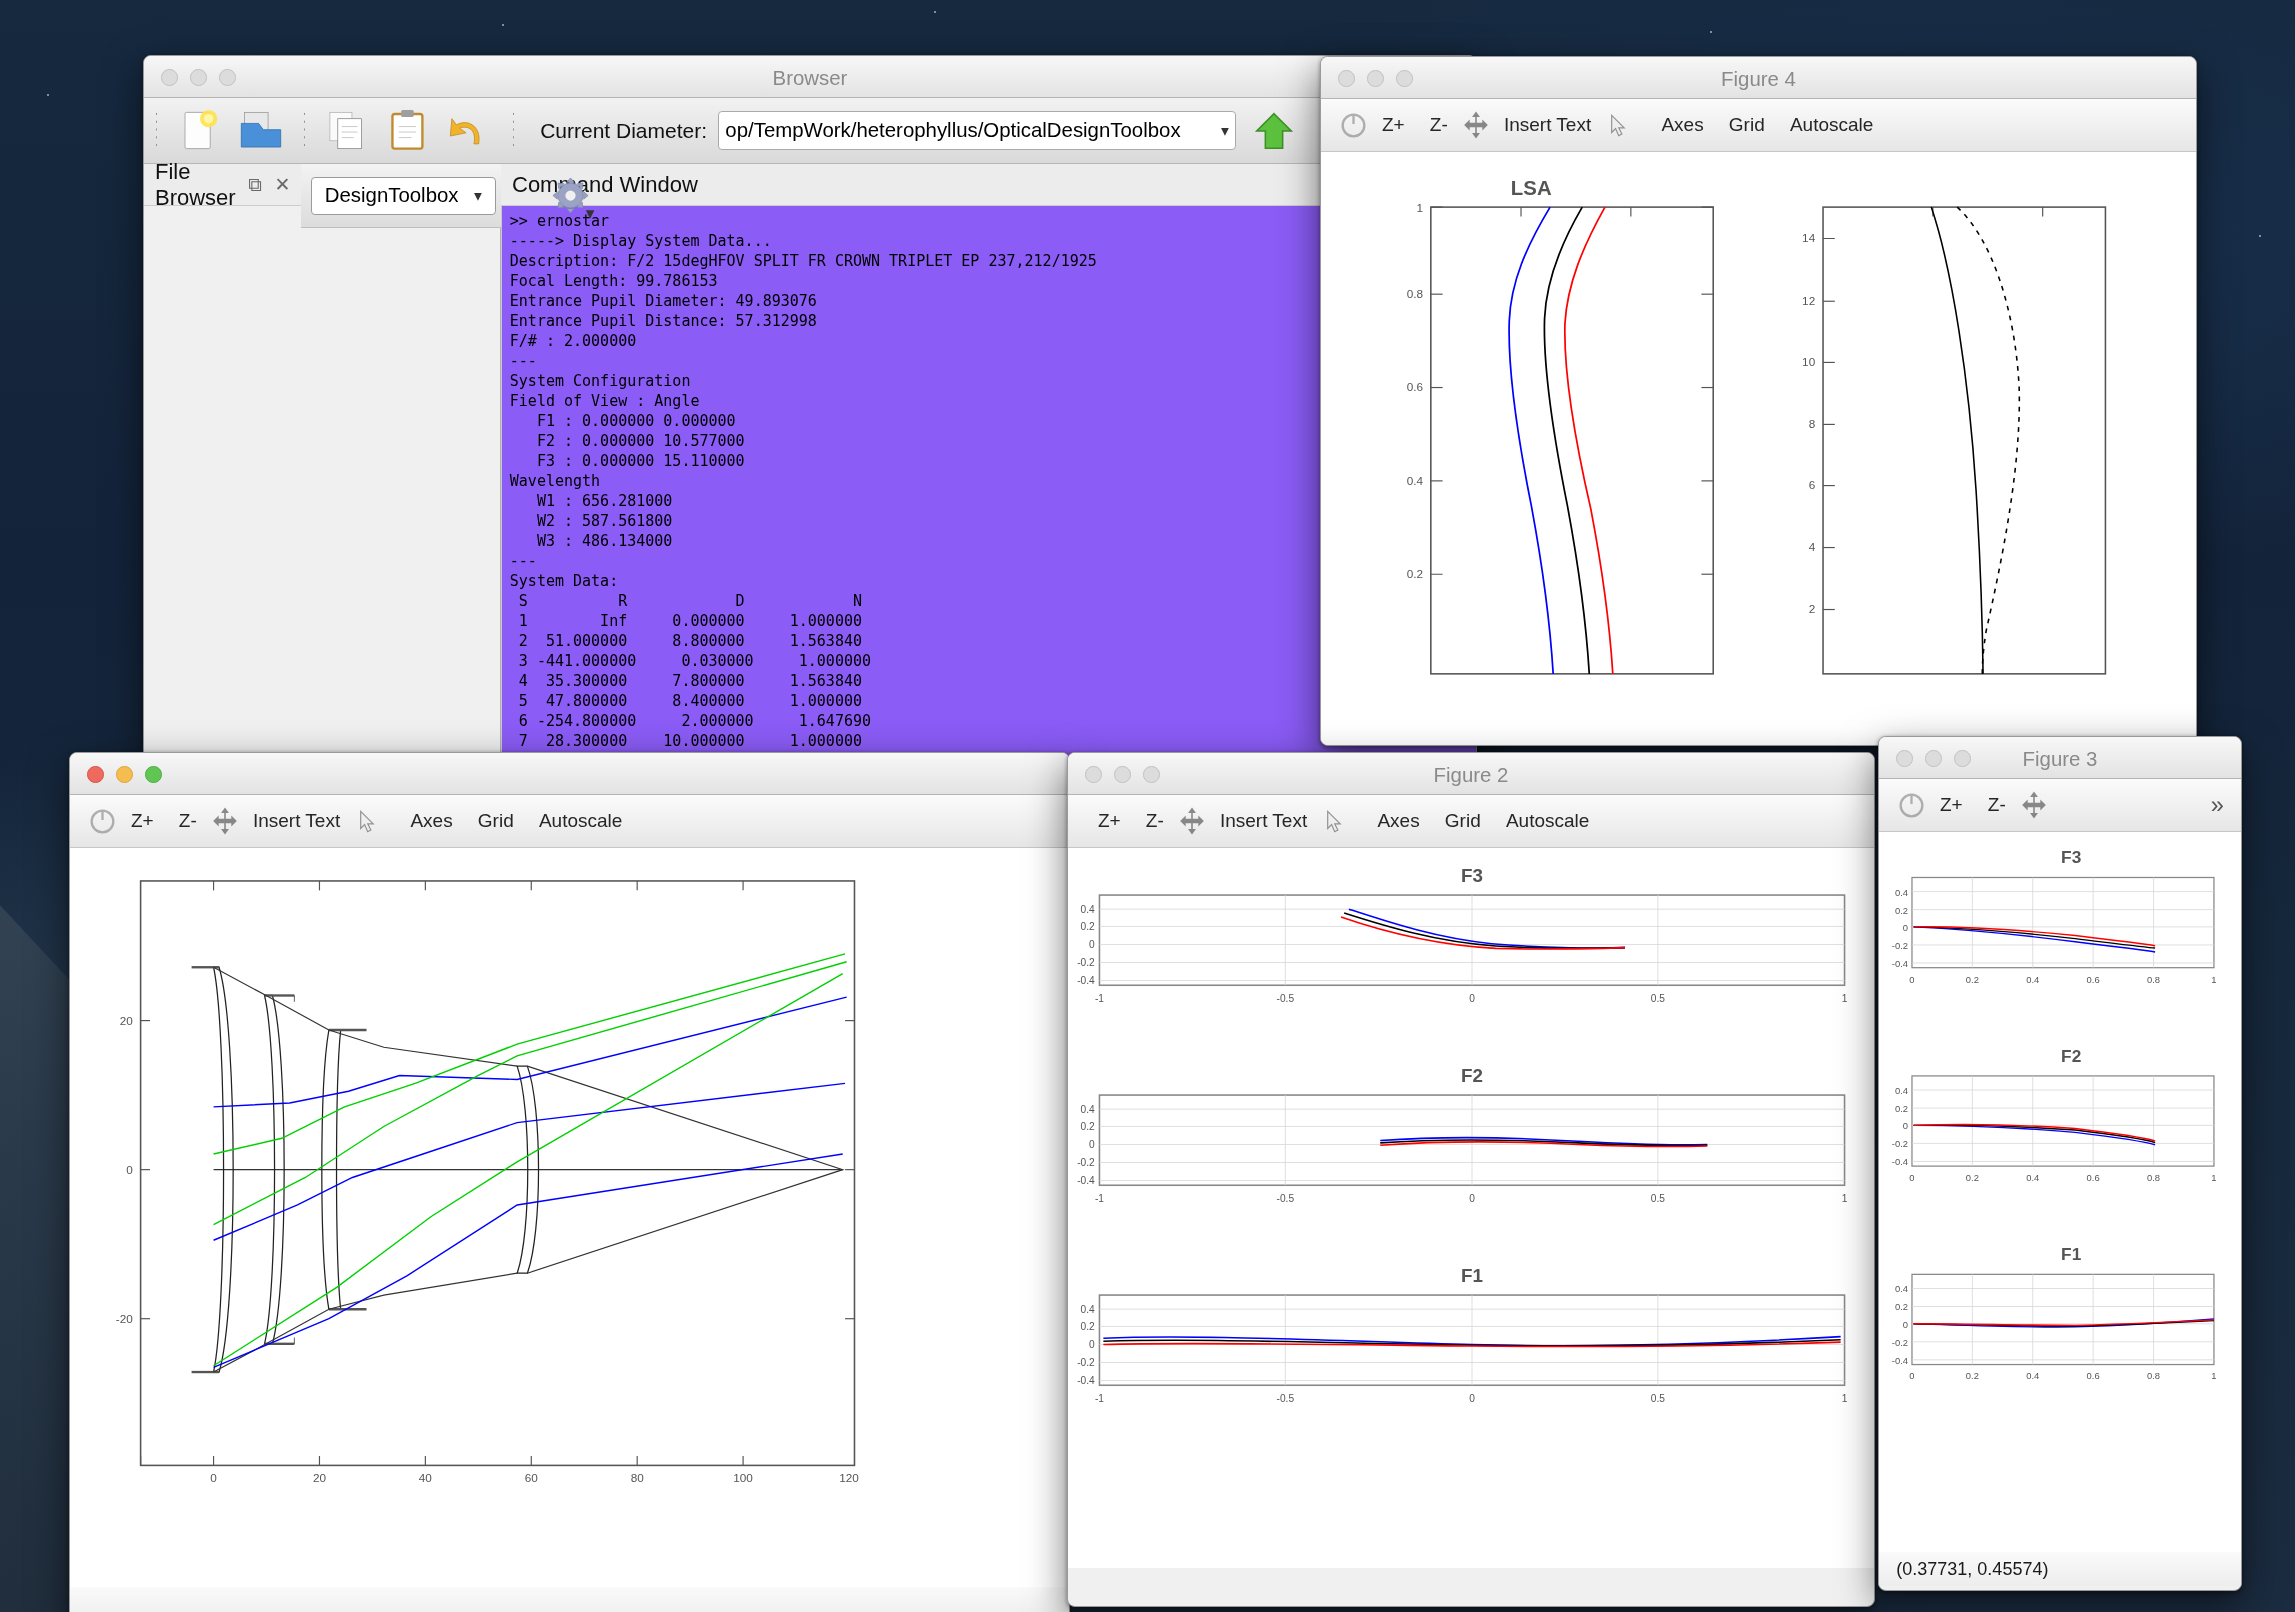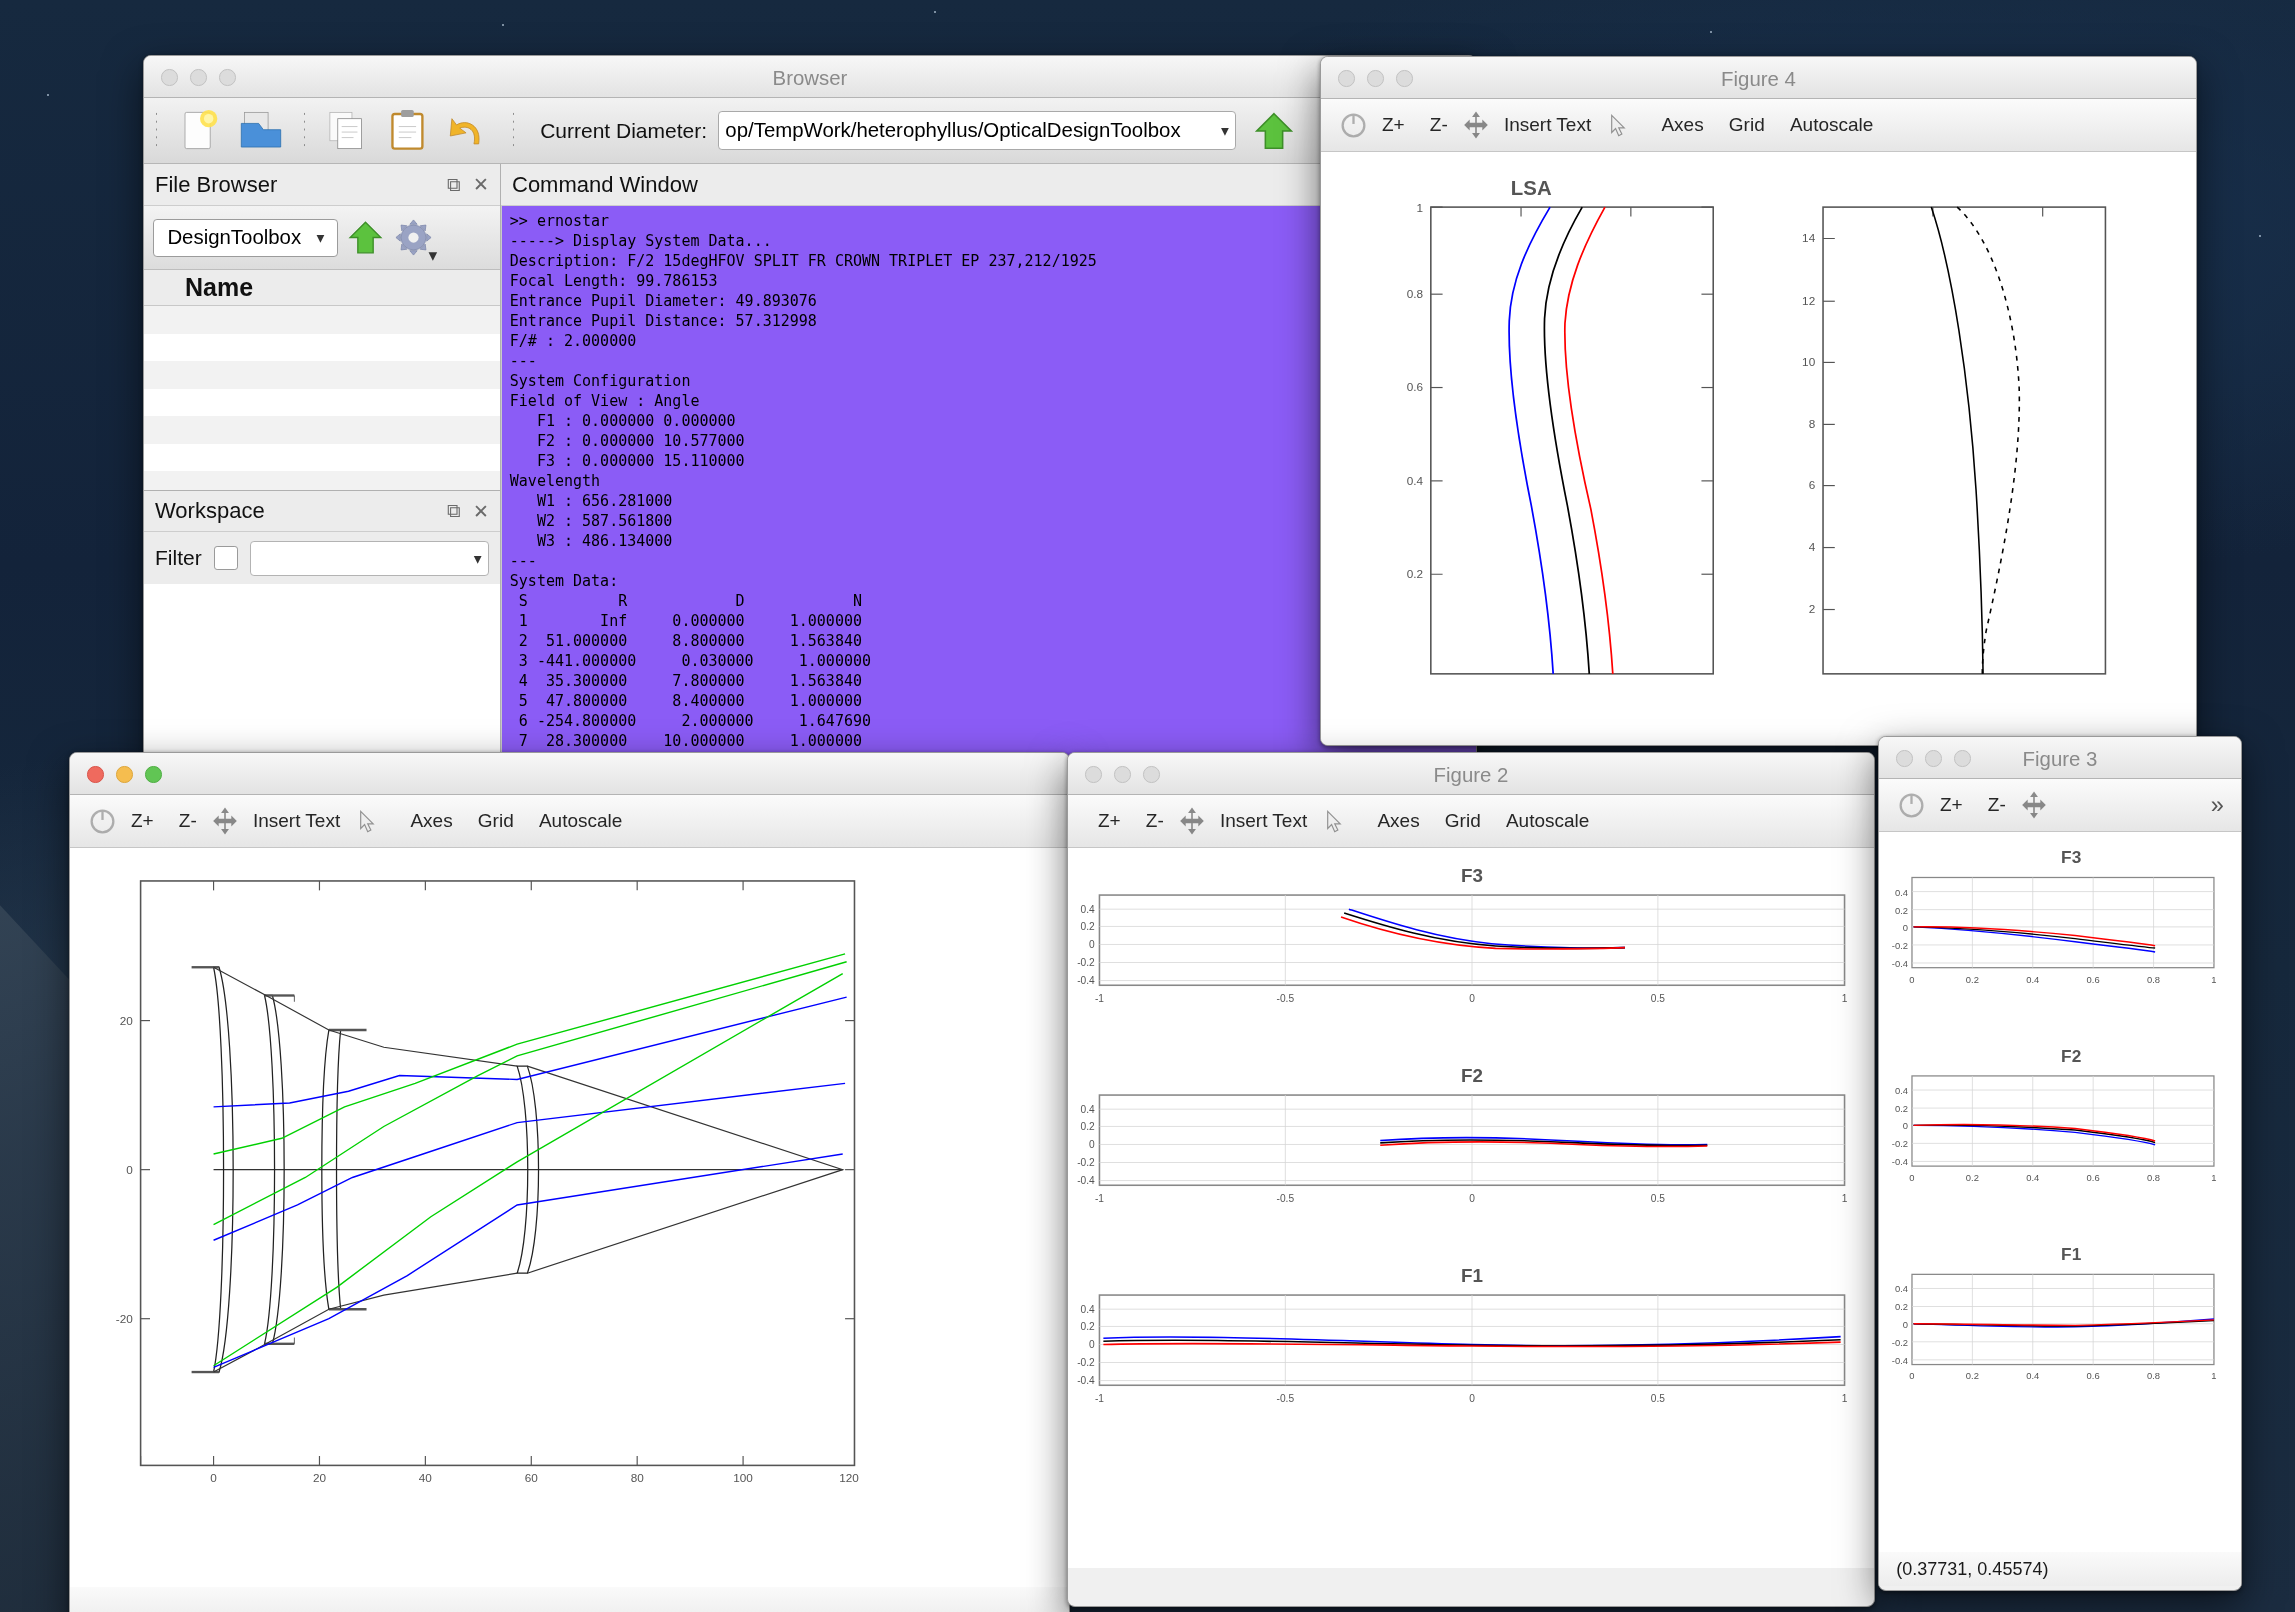--- a/index.html
+++ b/index.html
@@ -69,21 +69,21 @@
   .ticon { width:52px; height:49px; margin:0 4.7px; position:relative; }
   .curdir-label { font-size:21px; color:#111; margin:0 11px 0 14px; white-space:nowrap; }
   .curdir-box { height:39px; flex:0 0 518px; background:#fff; border:0.8px solid #a9a9a9;
      border-radius:3.9px; display:flex; align-items:center; padding:0 6.3px; font-size:20.4px;
      color:#000; overflow:hidden; white-space:nowrap; }
   .curdir-box .val { flex:1; overflow:hidden; }
   .caret-down { font-size:15.7px; color:#333; padding-left:6.3px; }
   .uparrow-big { width:44px; height:44px; margin-left:15.7px; }
 
   .panes { display:flex; height:calc(100% - 66px - 42px); }
-  .leftpane { width:357px; border-right:0.8px solid #b0b0b0; display:flex; flex-direction:column; }
+  .leftpane { width:357px; border-right:0.8px solid #b0b0b0; display:flex; flex-direction:row; }
   .panehead { height:42px; background:#ececec; border-bottom:0.8px solid #cdcdcd;
       display:flex; align-items:center; padding:0 11px; }
   .panehead .ptitle { font-size:22px; color:#111; flex:1; }
   .pane-btn { font-size:19px; color:#6a6a6a; margin-left:12.6px; }
   .fb-toolbar { height:64px; background:linear-gradient(180deg,#f3f3f3,#dcdcdc);
       display:flex; align-items:center; padding:0 9.4px; border-bottom:0.8px solid #bdbdbd; gap:7.8px;}
   .fb-combo { width:185px; height:38px; background:#fff; border:0.8px solid #9b9b9b;
       border-radius:3.9px; display:flex; align-items:center; padding:0 13px; font-size:20.4px; }
   .fb-combo .val { flex:1; }
   .col-head { height:36px; background:#ececec; border-bottom:0.8px solid #c8c8c8;

